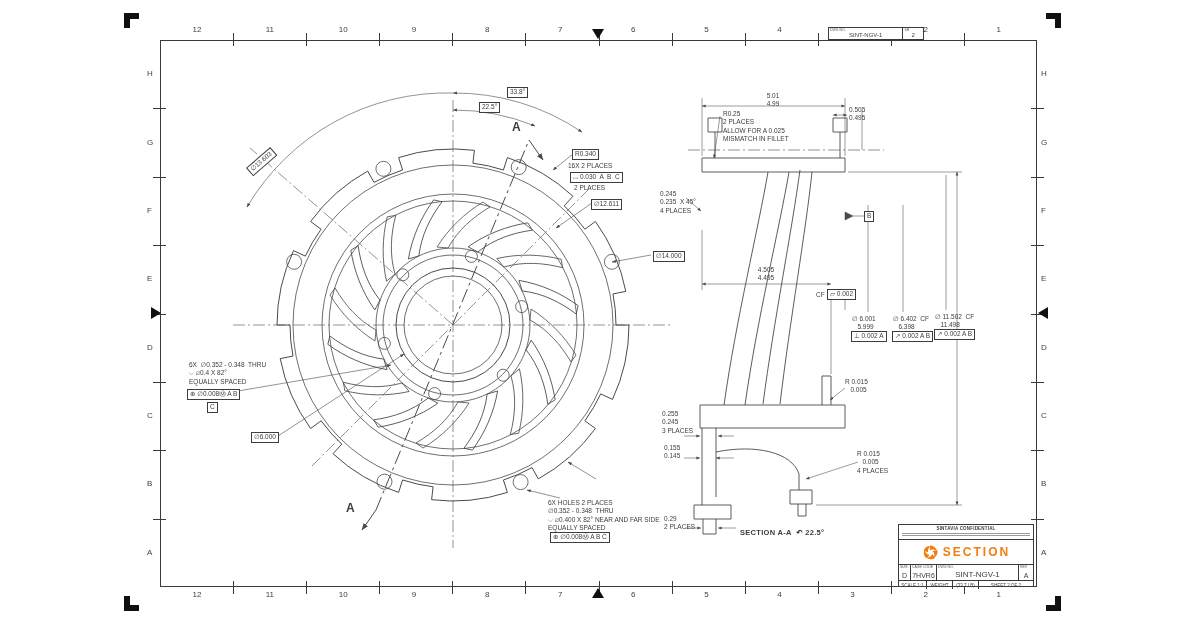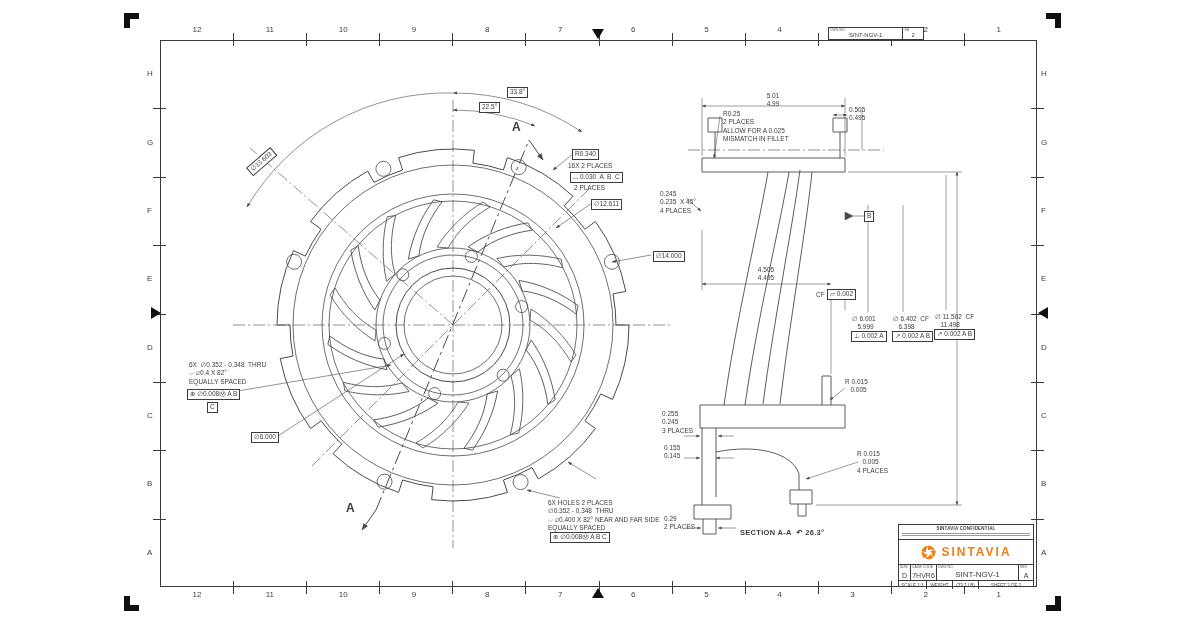--- a/index.html
+++ b/index.html
@@ -328,21 +328,21 @@
     <div class="ann" style="left: 857px; top: 450px;">R 0.015
    0.005
 4 PLACES</div>
     <div class="ann" style="left: 662px; top: 410px;">0.255
 0.245
 3 PLACES</div>
     <div class="ann" style="left: 664px; top: 444px;">0.155
 0.145</div>
     <div class="ann" style="left: 664px; top: 515px;">0.29
 2 PLACES</div>
-    <div class="ann sec" style="left: 740px; top: 528px;">SECTION A-A  ↶ 26.3°</div>
+    <div class="ann sec" style="left: 740px; top: 528px;">SECTION A-A  ↶ 22.5°</div>
   </div>
 
 <div class="topblock">
   <div class="cell" style="width:76px;">
     <span class="microlabel">DWG NO.</span>
     <div class="tb-val">SINT-NGV-1</div>
   </div>
   <div class="cell" style="width:20px;">
     <span class="microlabel">SH</span>
     <div class="tb-val">2</div>
@@ -358,21 +358,21 @@
   <div class="brandrow">
     <svg width="17" height="17" viewBox="0 0 20 20">
       <g id="logo-petals" fill="#f07f13">
         <path id="petal" d="M10 1.5 C14 2 16.8 4.8 17.3 8 C13.9 5.8 11.3 6 9.4 7.4 C9 5.3 9.4 3.2 10 1.5 Z"></path>
       <use href="#petal" transform="rotate(72 10 10)"></use>
           <use href="#petal" transform="rotate(144 10 10)"></use>
           <use href="#petal" transform="rotate(216 10 10)"></use>
           <use href="#petal" transform="rotate(288 10 10)"></use>
         </g>
     </svg>
-    <span class="brandname" style="color:#f07f13;">SINTAVIA</span>
+    <span class="brandname" style="color:#f07f13;">SECTION</span>
   </div>
   <div class="fieldsrow">
     <div class="fcell" style="width:12px;">
       <span class="microlabel">SIZE</span>
       <span class="fval">D</span>
     </div>
     <div class="fcell" style="width:26px;">
       <span class="microlabel">CAGE CODE</span>
       <span class="fval">7HVR6</span>
     </div>

